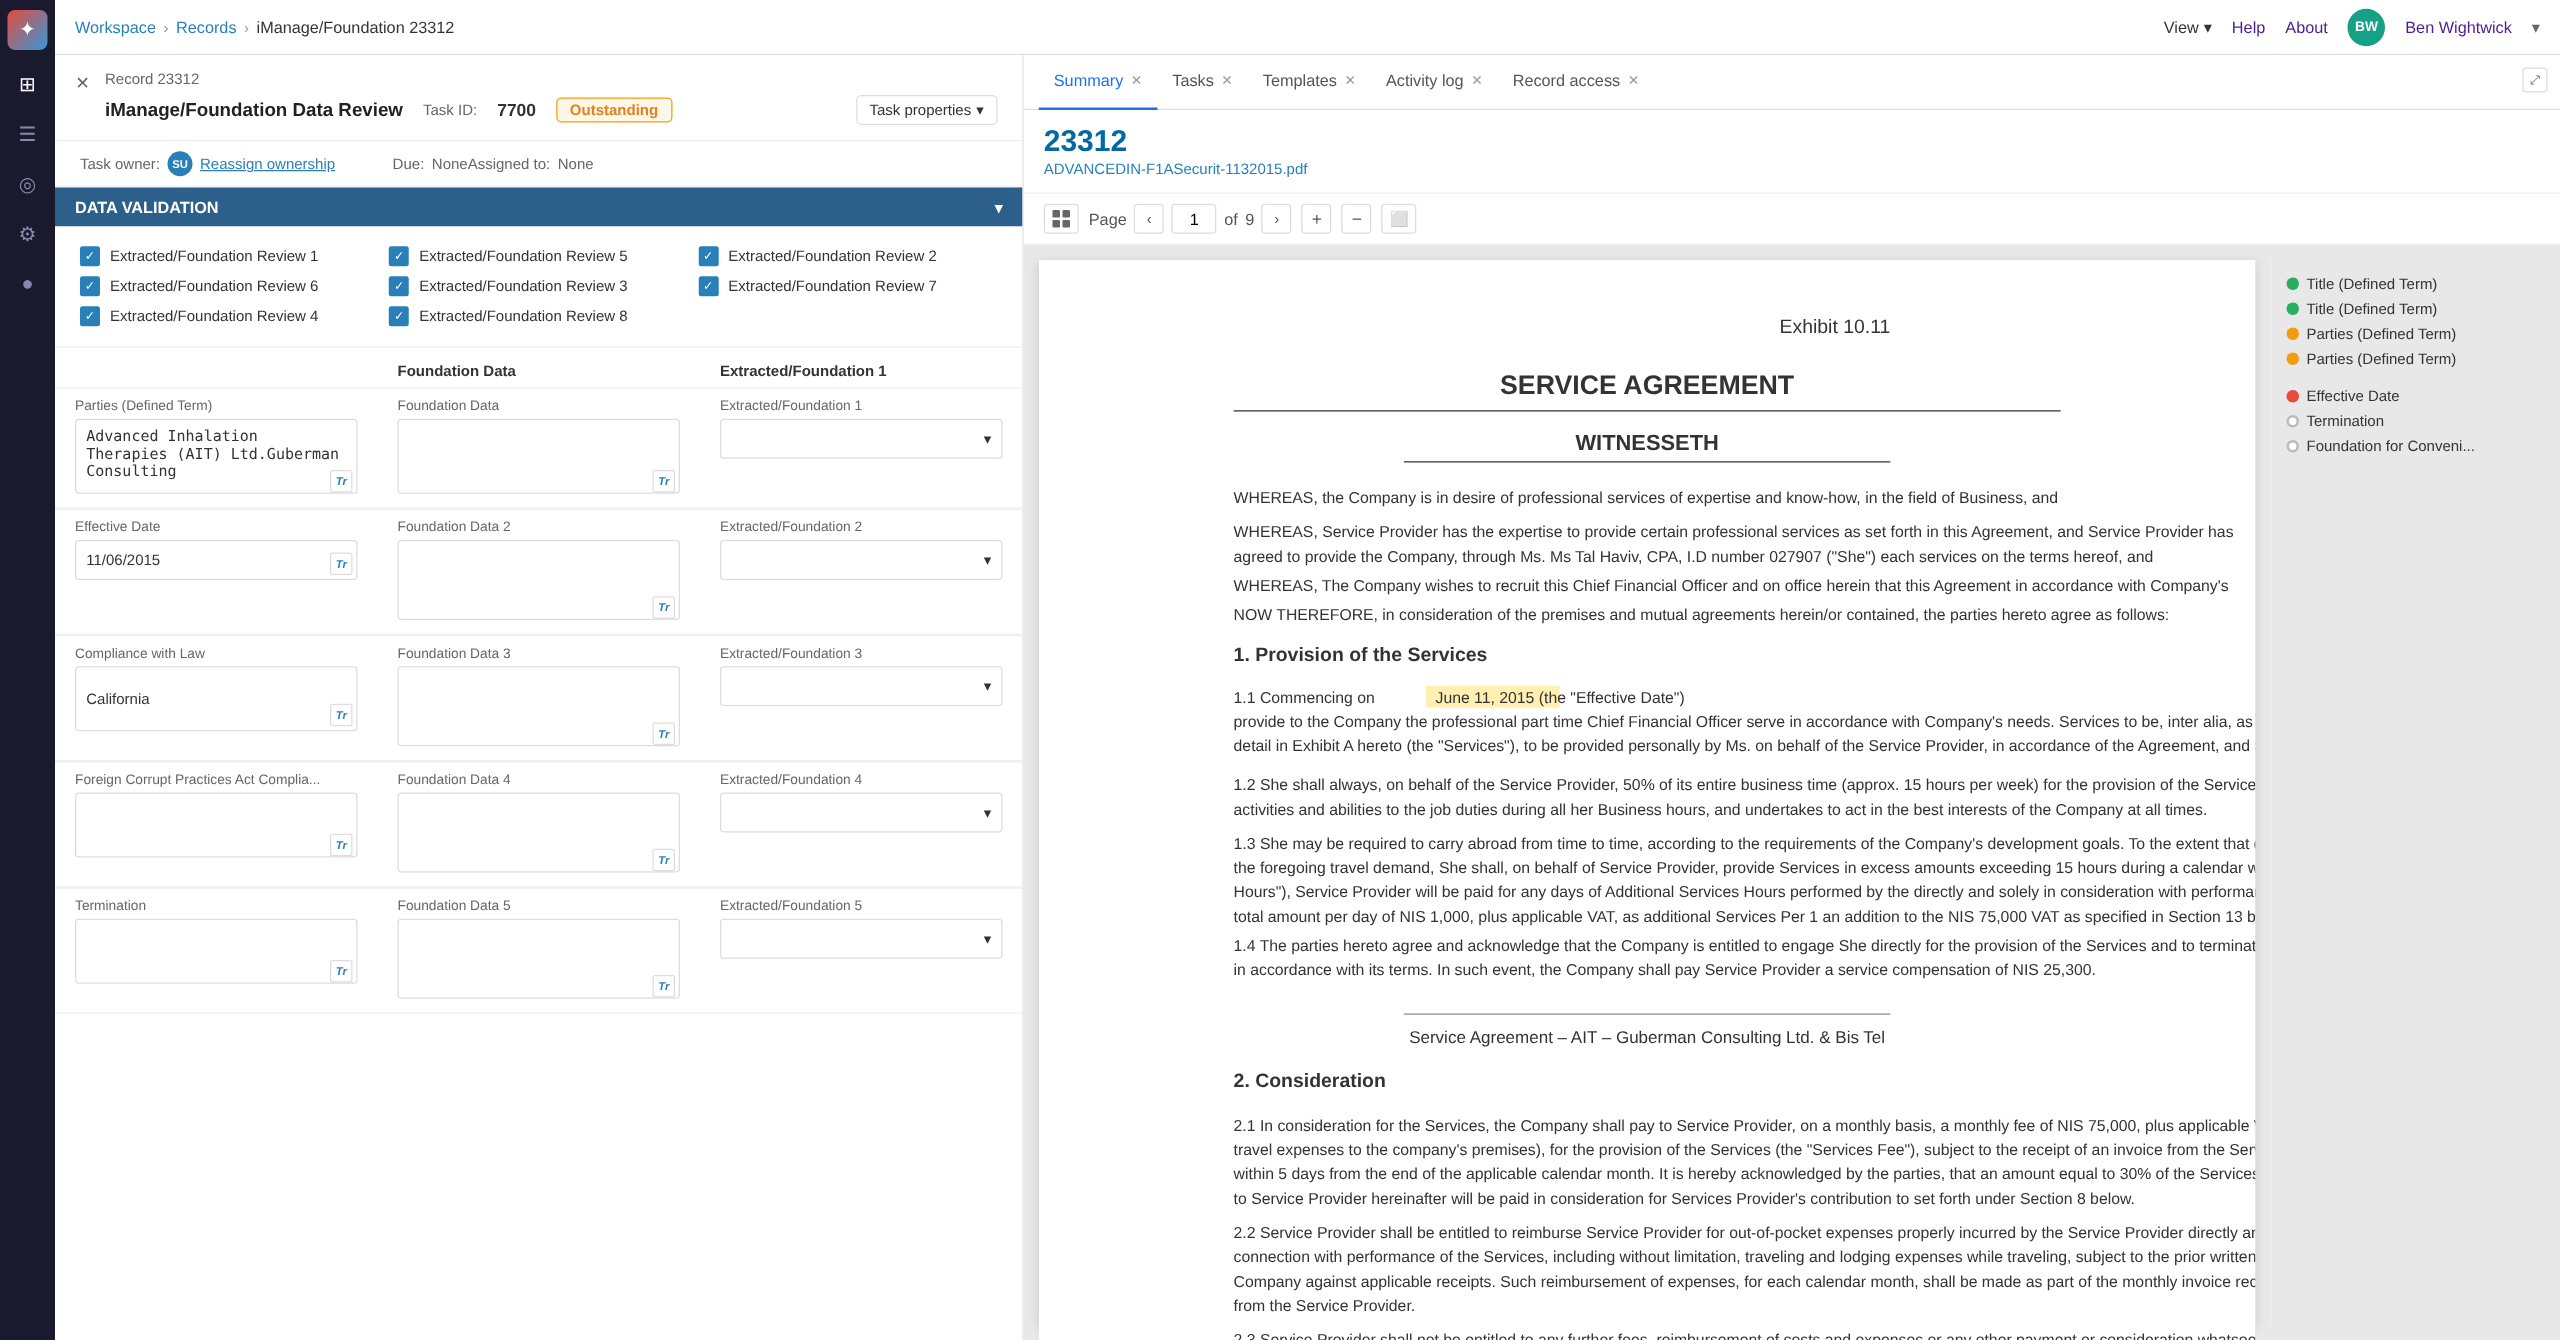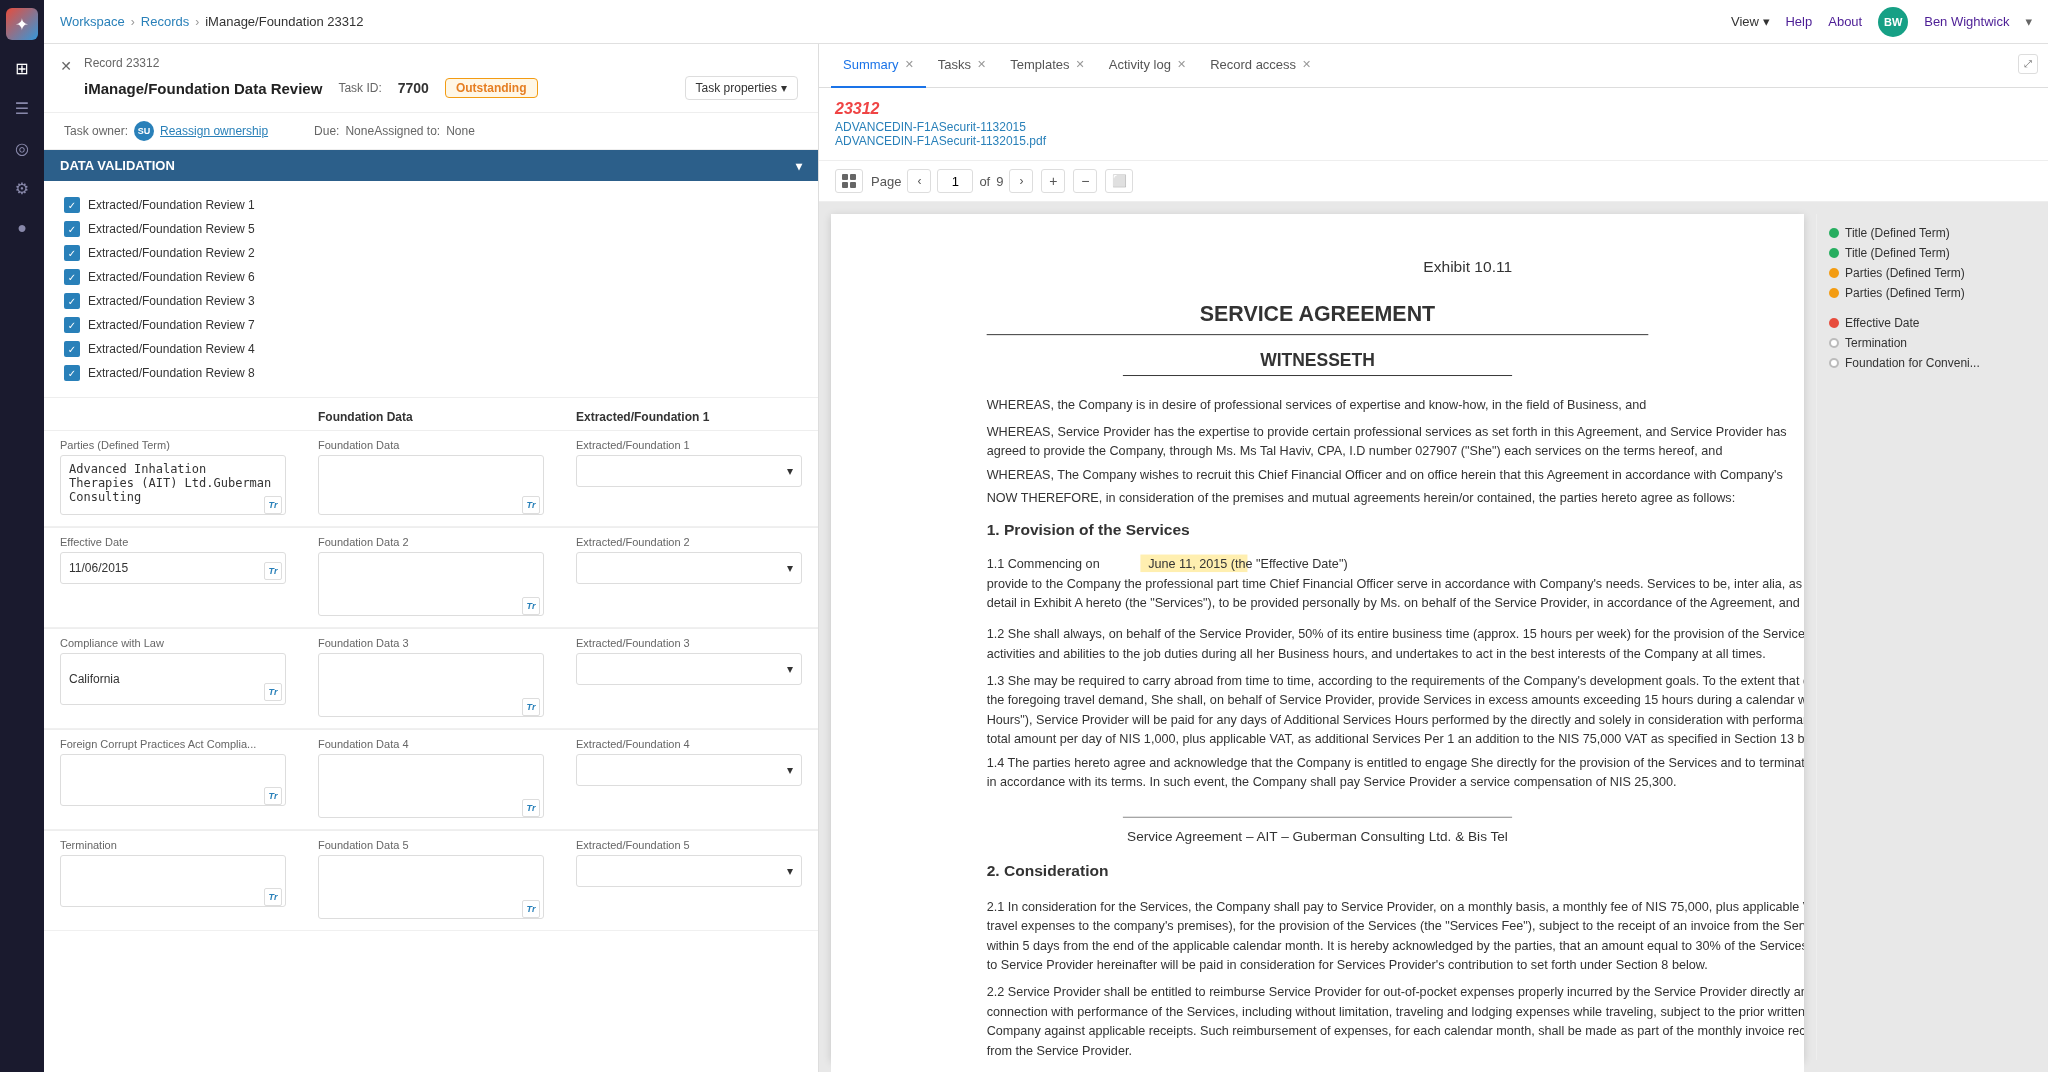--- a/index.html
+++ b/index.html
@@ -44,21 +44,21 @@
     
     .task-meta { padding: 8px 20px; border-bottom: 1px solid #eee; display: flex; font-size: 12px; color: #666; }
     .task-meta-item { display: flex; gap: 6px; align-items: center; }
     .reassign-link { color: #2980b9; cursor: pointer; text-decoration: underline; }
     .owner-avatar { width: 20px; height: 20px; border-radius: 50%; background: #2980b9; display: flex; align-items: center; justify-content: center; color: white; font-size: 9px; font-weight: bold; }
 
     
     .section-header { background: #2c5f8a; color: white; padding: 8px 16px; display: flex; align-items: center; justify-content: space-between; font-size: 13px; font-weight: 600; cursor: pointer; }
     .section-header .chevron { color: white; font-size: 12px; }
 
-    .checkboxes-grid { display: grid; grid-template-columns: 1fr; gap: 8px; padding: 16px 20px; border-bottom: 1px solid #eee; }
+    .checkboxes-grid { display: grid; grid-template-columns: 1fr 1fr 1fr; gap: 8px; padding: 16px 20px; border-bottom: 1px solid #eee; }
     .checkbox-item { display: flex; align-items: center; gap: 8px; font-size: 12px; color: #333; }
     .checkbox-box { width: 16px; height: 16px; background: #2980b9; border-radius: 2px; display: flex; align-items: center; justify-content: center; flex-shrink: 0; }
     .checkbox-box::after { content: '✓'; color: white; font-size: 10px; }
 
     
     .form-grid { display: grid; grid-template-columns: 1fr 1fr 1fr; gap: 0; }
     .form-col-header { font-size: 12px; font-weight: 600; color: #333; padding: 12px 16px 6px; }
     .form-field { padding: 8px 16px; border-bottom: 1px solid #f0f0f0; }
     .form-field-label { font-size: 11px; color: #666; margin-bottom: 4px; font-weight: 500; }
     .form-textarea { width: 100%; min-height: 64px; border: 1px solid #ddd; border-radius: 3px; padding: 6px 8px; font-size: 12px; color: #333; resize: none; background: white; position: relative; }
@@ -70,21 +70,21 @@
     
     .right-panel { flex: 1; display: flex; flex-direction: column; background: white; overflow: hidden; }
     .right-panel-tabs { display: flex; align-items: center; border-bottom: 1px solid #ddd; padding: 0 12px; background: white; flex-shrink: 0; height: 44px; }
     .tab { display: flex; align-items: center; gap: 6px; padding: 0 12px; height: 44px; font-size: 13px; color: #555; cursor: pointer; border-bottom: 2px solid transparent; white-space: nowrap; }
     .tab.active { color: #1a73e8; border-bottom: 2px solid #1a73e8; font-weight: 500; }
     .tab-close { color: #999; font-size: 11px; cursor: pointer; }
 
     .right-panel-content { flex: 1; display: flex; overflow: hidden; }
     .doc-view { flex: 1; display: flex; flex-direction: column; overflow: hidden; }
     .doc-info { padding: 12px 16px; border-bottom: 1px solid #eee; }
-    .doc-id { font-size: 16px; font-weight: bold; color: #ef4444; font-style: italic; }
+    .doc-id { font-size: 24px; font-weight: bold; color: #0369a1; }
     .doc-link { color: #2980b9; font-size: 12px; text-decoration: none; display: block; margin-top: 2px; }
     .doc-filename { color: #2980b9; font-size: 12px; text-decoration: none; display: block; }
 
     .doc-toolbar { display: flex; align-items: center; gap: 8px; padding: 8px 16px; border-bottom: 1px solid #eee; }
     .page-nav { display: flex; align-items: center; gap: 6px; font-size: 13px; color: #555; }
     .nav-btn { width: 24px; height: 24px; border: 1px solid #ddd; border-radius: 3px; display: flex; align-items: center; justify-content: center; cursor: pointer; font-size: 12px; color: #555; background: white; }
     .page-input { width: 36px; height: 24px; border: 1px solid #ddd; border-radius: 3px; text-align: center; font-size: 13px; }
     .zoom-btn { width: 24px; height: 24px; border: 1px solid #ddd; border-radius: 3px; display: flex; align-items: center; justify-content: center; cursor: pointer; font-size: 14px; color: #555; background: white; }
     .view-icon { width: 28px; height: 24px; border: 1px solid #ddd; border-radius: 3px; display: flex; align-items: center; justify-content: center; cursor: pointer; font-size: 12px; color: #555; background: white; }
     .grid-icon { display: grid; grid-template-columns: 1fr 1fr; gap: 2px; width: 14px; height: 14px; }
@@ -364,21 +364,20 @@
           <span>Record access</span>
           <span class="tab-close">✕</span>
         </div>
         <div class="maximize-btn">⤢</div>
       </div>
 
       <div class="right-panel-content">
         <div class="doc-view">
           <div class="doc-info">
             <div class="doc-id">23312</div>
-            <a class="doc-link">ADVANCEDIN-F1ASecurit-1132015</a>
             <a class="doc-filename">ADVANCEDIN-F1ASecurit-1132015.pdf</a>
           </div>
 
           <div class="doc-toolbar">
             <div class="view-icon">
               <div class="grid-icon">
                 <div class="grid-cell"></div>
                 <div class="grid-cell"></div>
                 <div class="grid-cell"></div>
                 <div class="grid-cell"></div>

